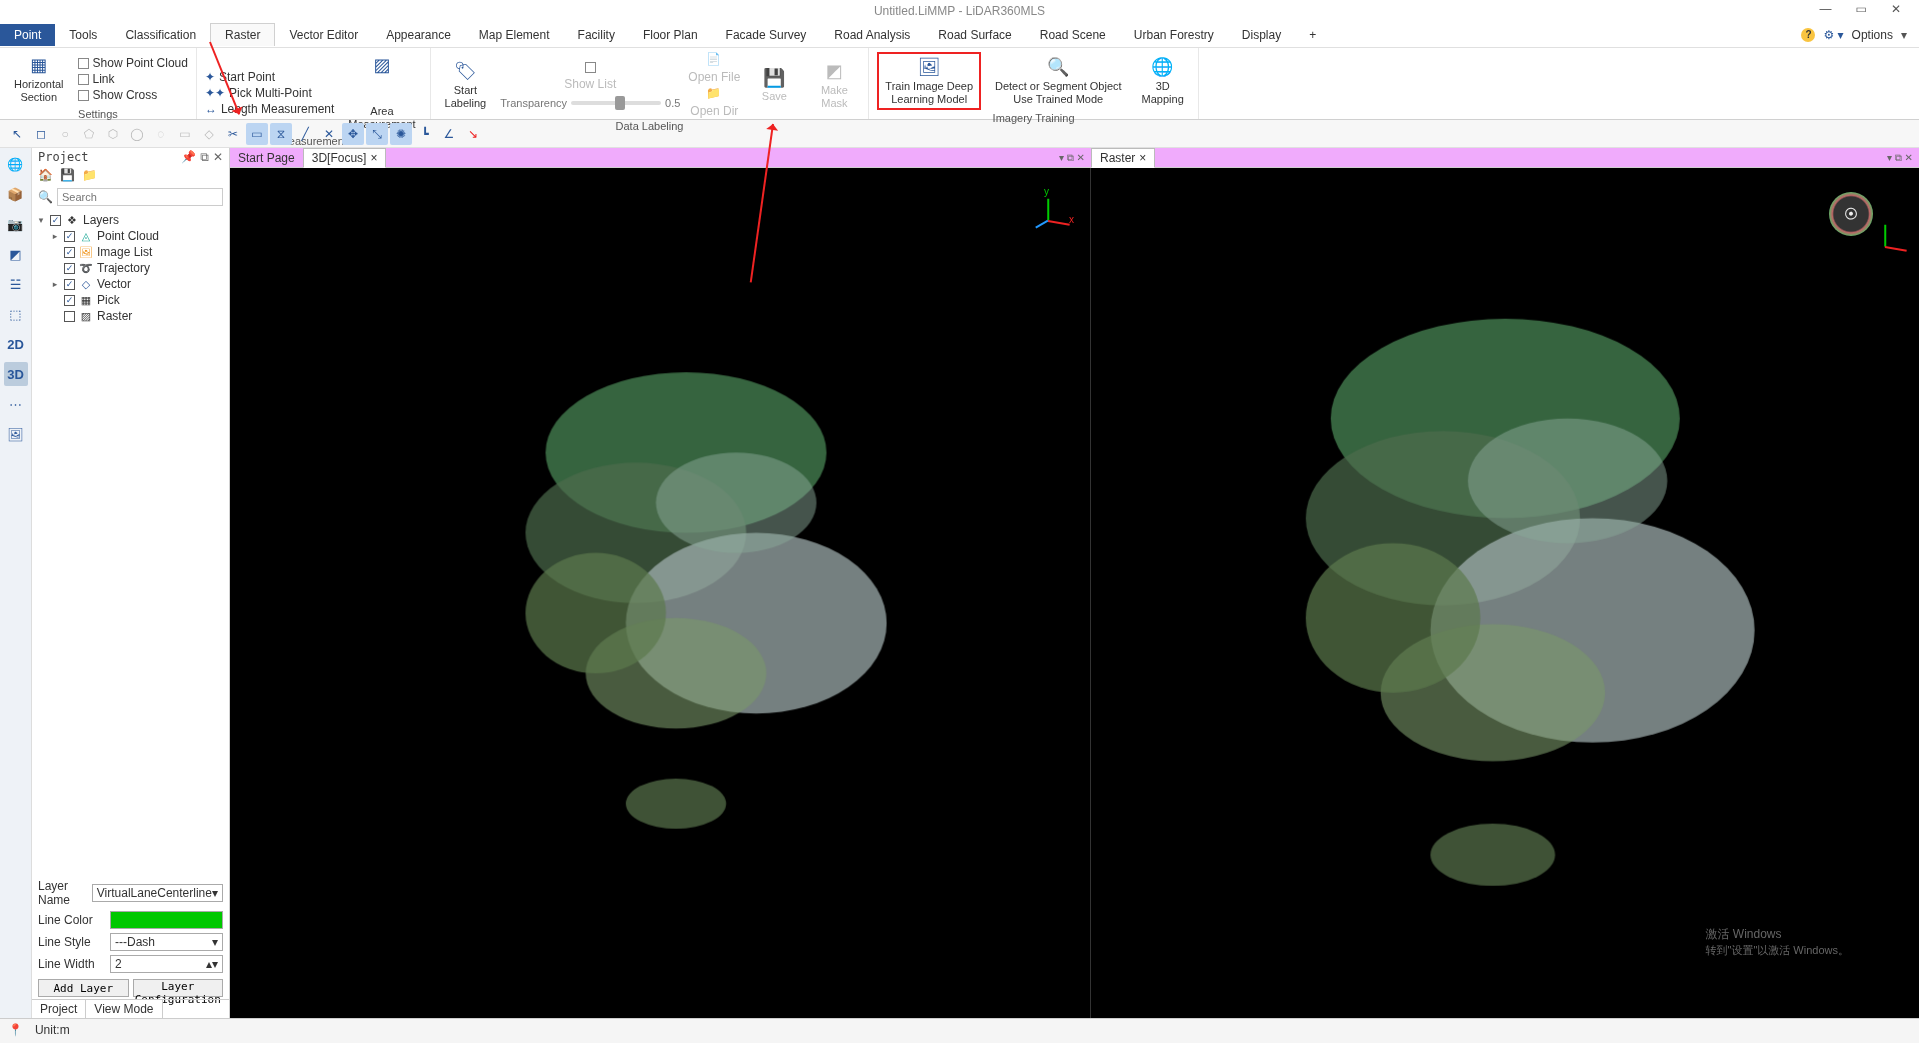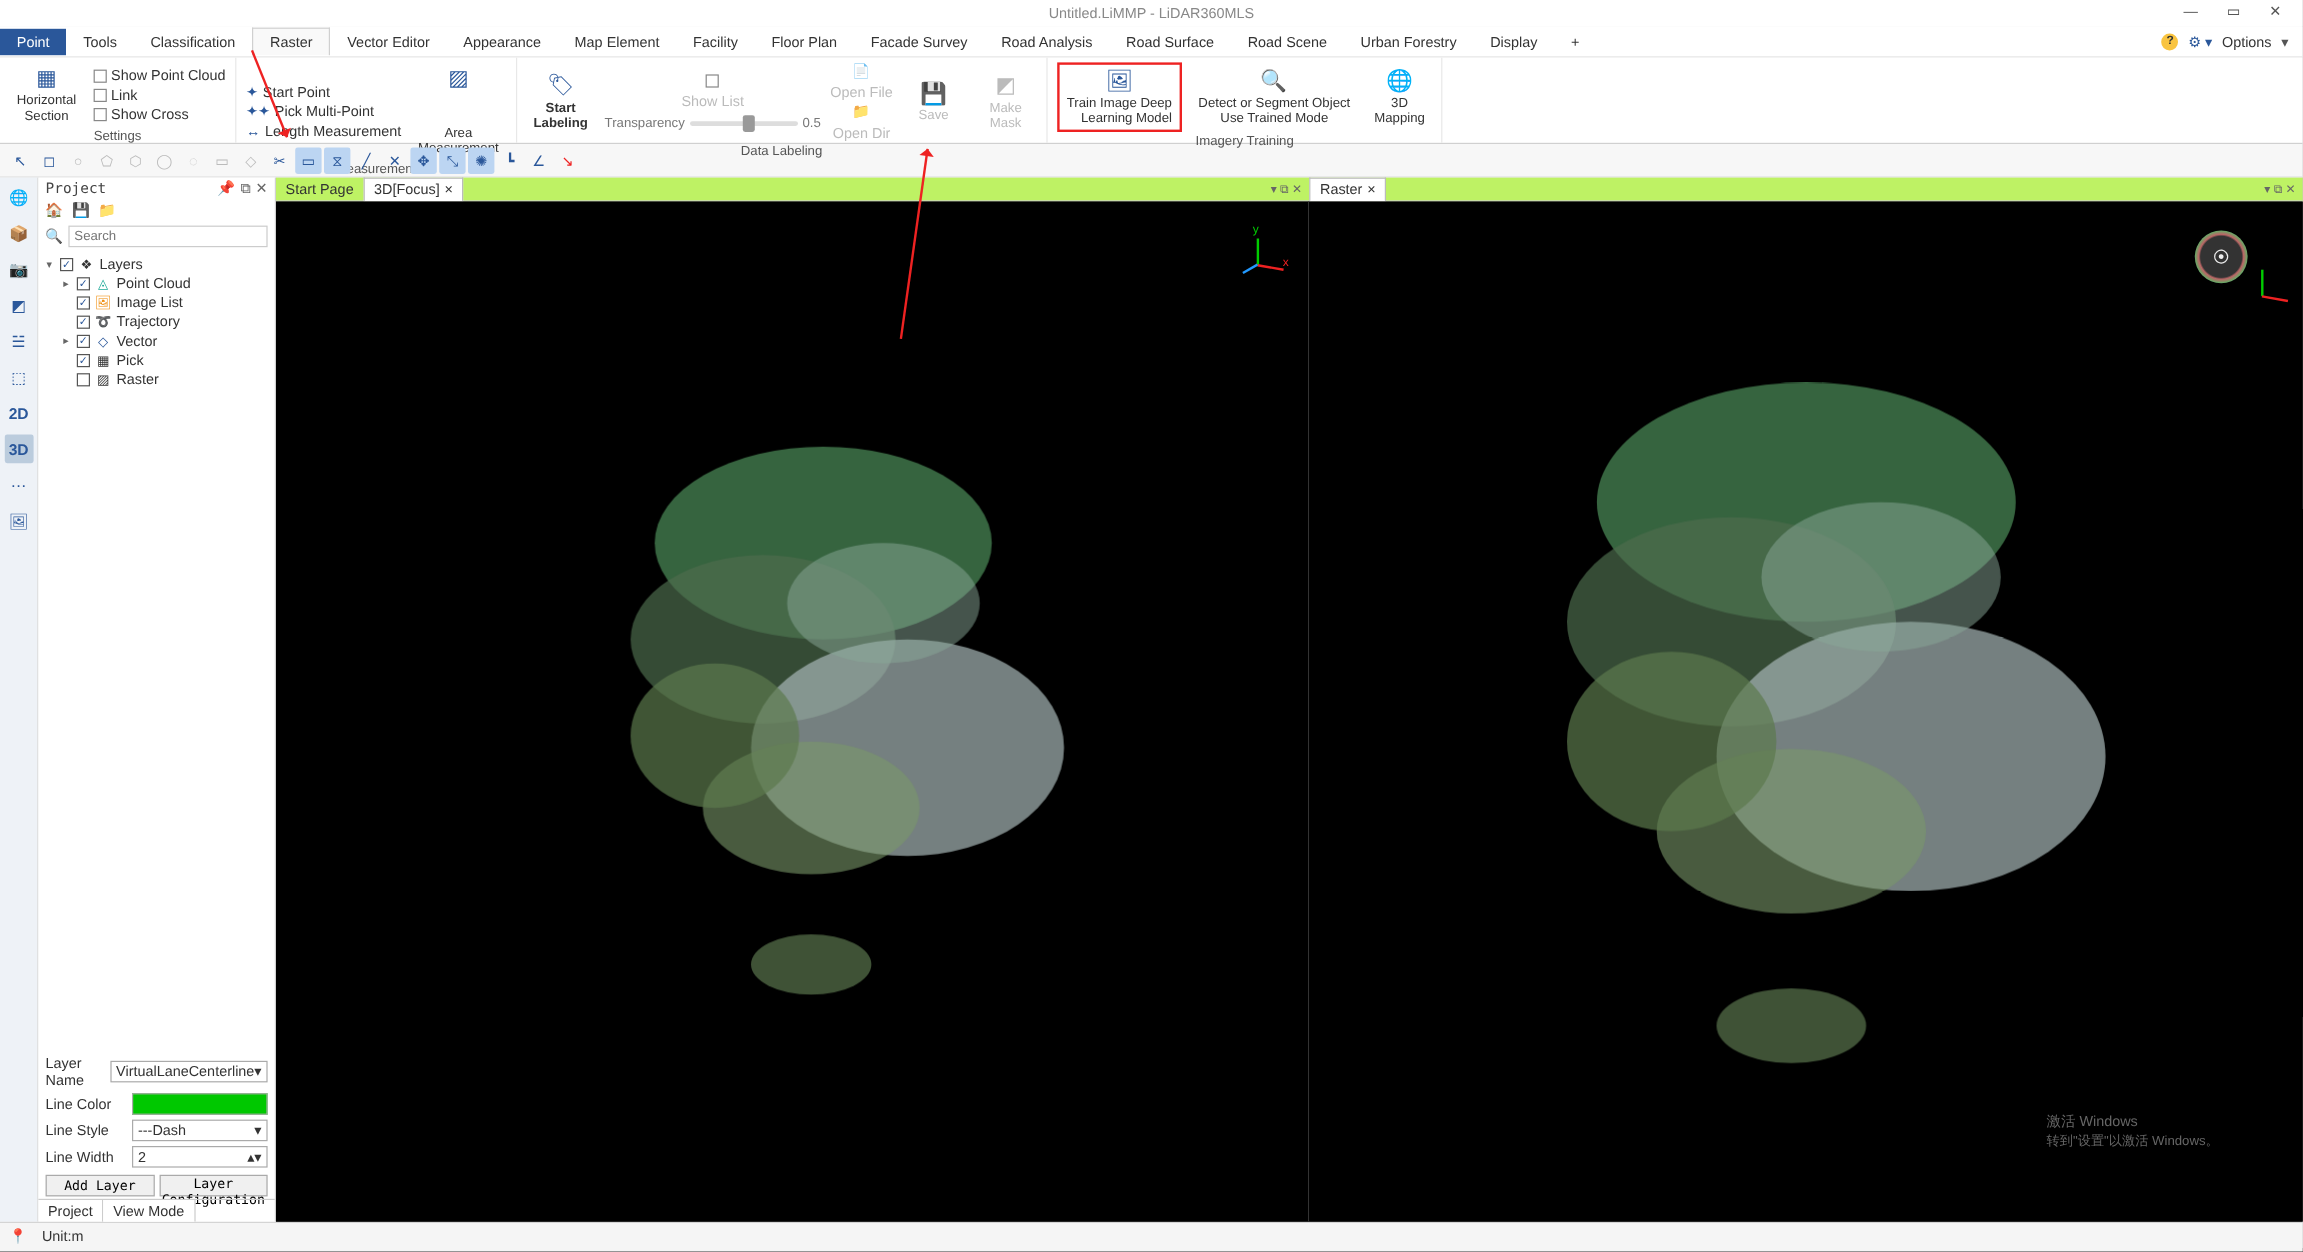--- a/index.html
+++ b/index.html
@@ -53,21 +53,21 @@
 .prop-row { display: flex; align-items: center; gap: 4px; }
 .prop-row .plabel { width: 68px; }
 .prop-row .pctrl { flex: 1; border: 1px solid #aaa; height: 18px; display: flex; align-items: center; padding: 0 4px; background: #fff; }
 .prop-row .green { background: #00c800; }
 .btn-row { display: flex; gap: 4px; padding: 2px 6px; }
 .btn-row button { flex: 1; border: 1px solid #aaa; background: #f0f0f0; font-size: 11px; height: 18px; cursor: pointer; font-family: monospace; }
 .tabs-bot { display: flex; border-top: 1px solid #ccc; font-family: monospace; font-size: 11px; }
 .tabs-bot span { padding: 2px 8px; border-right: 1px solid #ccc; }
 .tabs-bot span.active { background: #fff; }
 .viewer-wrap { flex: 1; display: flex; flex-direction: column; }
-.viewer-tabbar { height: 20px; background: #bef264; display: flex; align-items: center; font-family: monospace; font-size: 11px; border-bottom: 1px solid #d0d0d0; }
+.viewer-tabbar { height: 20px; background: #f0abfc; display: flex; align-items: center; font-family: monospace; font-size: 11px; border-bottom: 1px solid #d0d0d0; }
 .viewer-tabbar .vtab { padding: 2px 8px; display: flex; align-items: center; gap: 4px; }
 .viewer-tabbar .vtab.active { border: 1px solid #bbb; border-bottom: 1px solid #fff; background: #fff; }
 .viewer-tabbar .spacer { flex: 1; }
 .viewer-tabbar .dock { padding: 0 6px; color: #666; font-size: 10px; }
 .viewer-split { flex: 1; display: flex; background: #000; }
 .view-pane { position: relative; background: #000; }
 .view-pane:first-child { flex: 0 0 861px; border-right: 1px solid #333; }
 .view-pane:last-child { flex: 1; }
 .pointcloud { position: absolute; top: 6%; left: 18%; right: 12%; bottom: 6%; }
 .view-pane:last-child .pointcloud { left: -8%; right: -8%; }
@@ -169,21 +169,21 @@
 Measurement</span>
       </div>
     </div>
     <div class="label">Measurement</div>
   </div>
 
   <div class="ribbon-group">
     <div class="body">
       <div class="big-btn">
         <span class="ico">🏷</span>
-        <span class="txt" style="white-space:pre-line;font-weight:bold;">Start
+        <span class="txt" style="white-space:pre-line;">Start
 Labeling</span>
       </div>
       <div class="small-col" style="gap:6px;">
         <div class="small-row disabled">
             <span class="chk"></span>
             <span>Show List</span>
           </div>
         <div class="small-row">
           <span class="slider-lbl">Transparency</span>
           <div class="slider">
@@ -212,21 +212,21 @@
 Mask</span>
       </div>
     </div>
     <div class="label">Data Labeling</div>
   </div>
 
   <div class="ribbon-group">
     <div class="body">
       <div class="big-btn highlight">
         <span class="ico">🖼</span>
-        <span class="txt" style="white-space:pre-line;text-align:right;">Train Image Deep
+        <span class="txt" style="white-space:pre-line;">Train Image Deep
 Learning Model</span>
       </div>
       <div class="big-btn">
         <span class="ico">🔍</span>
         <span class="txt" style="white-space:pre-line;">Detect or Segment Object
 Use Trained Mode</span>
       </div>
       <div class="big-btn">
         <span class="ico">🌐</span>
         <span class="txt" style="white-space:pre-line;">3D

